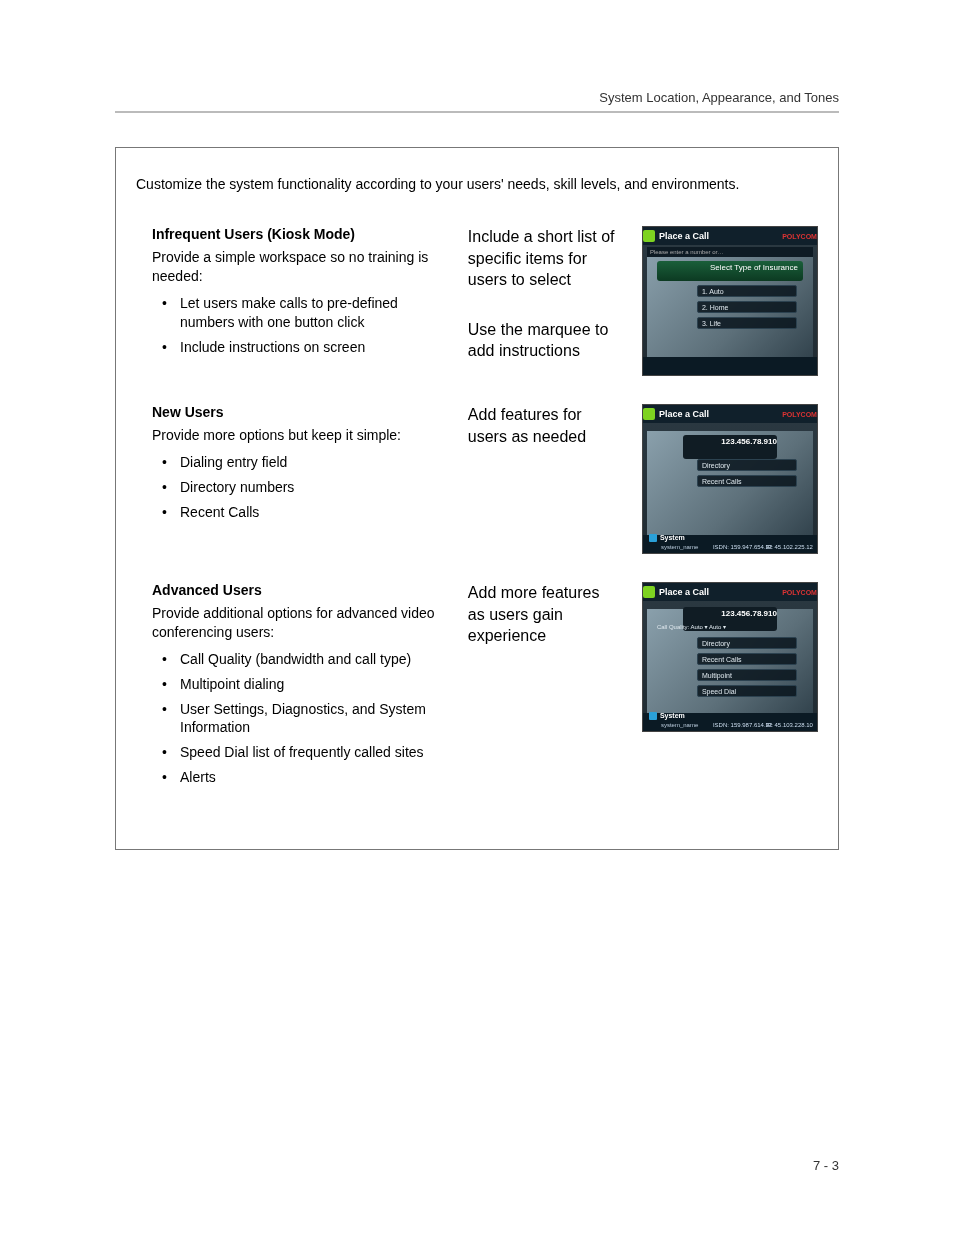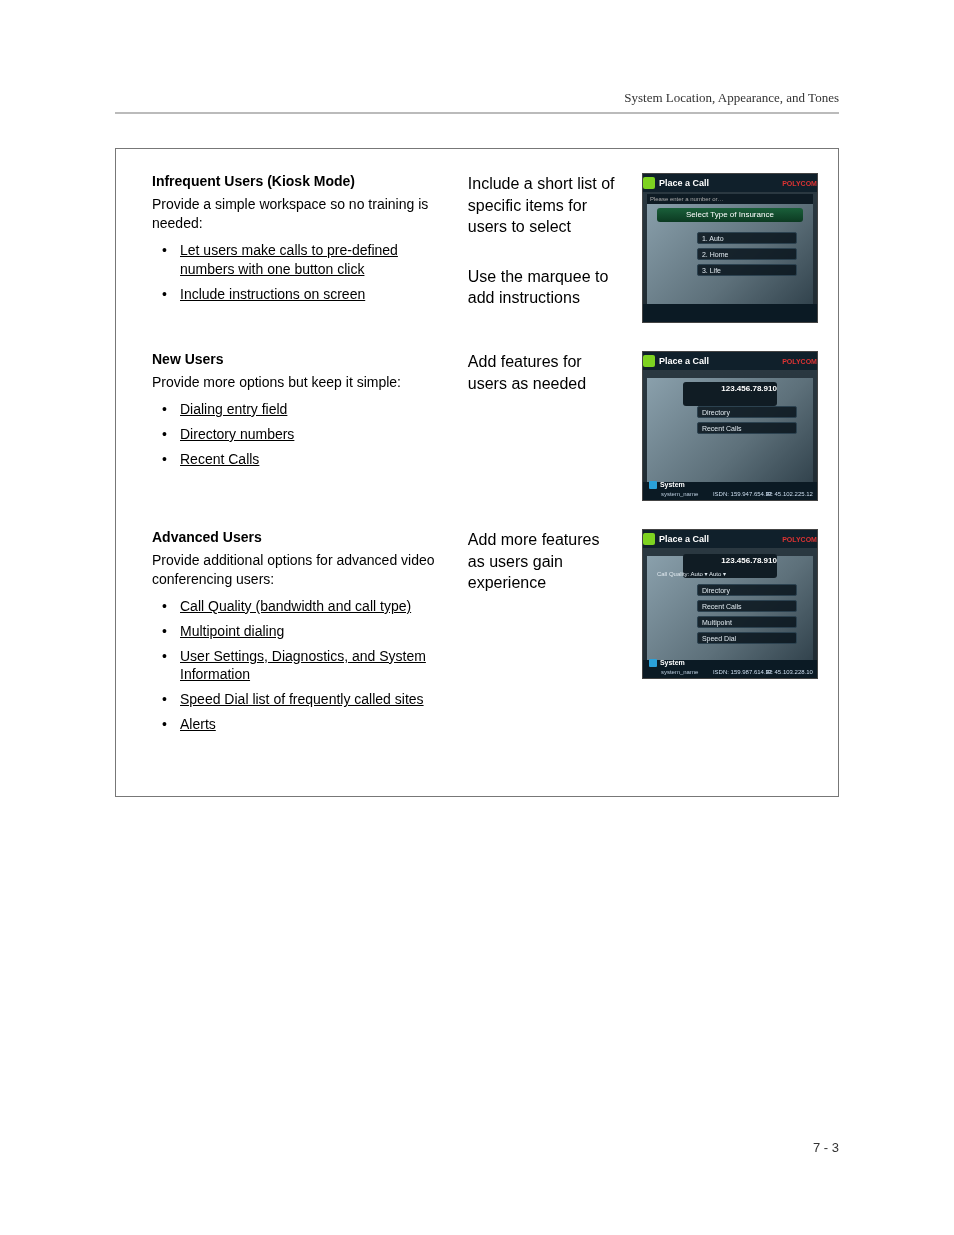--- a/index.html
+++ b/index.html
@@ -1,64 +1,65 @@
 <!DOCTYPE html>
 <html><head>
 <meta charset="utf-8">
 <style>
   * { box-sizing: border-box; margin: 0; padding: 0; }
   html, body { width: 954px; height: 1235px; background: #fff; font-family: Arial, Helvetica, sans-serif; color: #000; }
   .page { width: 954px; height: 1235px; position: relative; padding: 90px 115px 60px 115px; }
-  .running-head { text-align: right; font-size: 13px; color: #333; font-family: Liberation Serif, serif; padding-bottom: 6px; margin-bottom: 0; }
+  .running-head { text-align: right; font-size: 13px; color: #333; font-family: Liberation Sans, sans-serif; padding-bottom: 6px; margin-bottom: 0; }
   .head-rule { border: none; border-top: 2px solid #bbb; margin: 0 0 34px 0; }
   .h1 { font-family: "Arial Narrow", Arial, sans-serif; font-weight: bold; font-size: 30px; color: #0d2f9b; letter-spacing: 0.2px; margin: 0 0 30px 0; }
   .content-box { border: 1px solid #777; padding: 24px 18px 28px 18px; }
   .intro { font-size: 14px; margin: 4px 2px 34px 2px; }
   .col1 { width: 300px; }
   .col2 { width: 154px; padding-left: 6px; }
   .col3 { width: 176px; }
   table.layout { border-collapse: collapse; width: 100%; }
   table.layout > tbody > tr > td { vertical-align: top; padding-bottom: 28px; }
   .spacer-col { width: 24px; }
   .block { padding-left: 18px; }
   .stitle { font-size: 14px; font-weight: bold; margin-bottom: 6px; }
   .sdesc { font-size: 14px; margin-bottom: 8px; line-height: 1.35; }
   ul.bullets { list-style: none; padding: 0; margin: 0; }
-  ul.bullets li { font-size: 14px; line-height: 1.35; padding-left: 28px; position: relative; margin-bottom: 6px; text-decoration: underline; }
+  ul.bullets li { font-size: 14px; line-height: 1.35; padding-left: 28px; position: relative; margin-bottom: 6px; }
   ul.bullets li::before { content: "•"; position: absolute; left: 10px; top: 0; font-size: 14px; }
   .mid-note { font-size: 16px; line-height: 1.35; margin-bottom: 28px; }
   .mid-note:last-child { margin-bottom: 0; }
 
   
   .shot { width: 176px; height: 150px; background: linear-gradient(#2c3a43, #1f2a31); position: relative; overflow: hidden; border: 1px solid #444; }
   .shot .bg { position: absolute; inset: 26px 4px 18px 4px; background: linear-gradient(135deg,#8aa0ac 0%, #5d707a 60%, #32434d 100%); }
   .shot .topbar { position: absolute; left:0; right:0; top:0; height: 18px; background:#10202b; display:flex; align-items:center; padding:0 0; }
   .shot .topbar .ic { width:12px; height:12px; background:#7ed321; border-radius:2px; margin-right:4px; }
   .shot .topbar .t { color:#fff; font-size:9px; font-weight:bold; flex:1; }
   .shot .topbar .logo { color:#d33; font-size:7px; font-weight:bold; }
   .shot .marq { position:absolute; left:4px; right:4px; top:20px; height:10px; background:#0e1b24; color:#aaa; font-size:6px; line-height:10px; padding:0 3px; overflow:hidden; white-space:nowrap; }
-  .shot .band { position:absolute; left:14px; right:14px; background: linear-gradient(#1a5f3a,#0c3a22); border-radius:3px; color:#fff; font-size:8px; line-height:14px; height:14px; padding:0 5px; overflow:hidden; white-space:nowrap; text-align:center; }
+  .shot .band { position:absolute; left:14px; right:14px; background: linear-gradient(#1a5f3a,#0c3a22); border-radius:3px; color:#fff; font-size:8px; line-height:14px; height:20px; padding:0 5px; overflow:hidden; white-space:nowrap; text-align:right; }
   .shot .item { position:absolute; left:54px; right:20px; background: rgba(8,20,28,.85); border:1px solid #2c4250; border-radius:2px; color:#dfe8ee; font-size:7px; line-height:11px; height:12px; padding:0 4px; white-space:nowrap; overflow:hidden; }
   .shot .ip { position:absolute; background:#101c24; color:#fff; font-size:8px; font-weight:bold; text-align:right; border-radius:3px; height:24px; line-height:14px; }
   .shot .bottombar { position:absolute; left:0; right:0; bottom:0; height:18px; background:#0b1a24; }
   .shot .sys { position:absolute; left:6px; bottom:11px; color:#fff; font-size:7px; font-weight:bold; }
   .shot .sys::before { content:""; display:inline-block; width:8px; height:8px; background:#2aa0d8; margin-right:3px; vertical-align:middle; border-radius:1px; }
   .shot .sub { position:absolute; left:18px; bottom:3px; color:#bcd; font-size:6px; }
   .shot .stat { position:absolute; bottom:3px; color:#cde; font-size:6px; }
-  .page-num { position: absolute; right: 115px; bottom: 80px; font-size: 13px; color: #333; }
+  .page-num { position: absolute; right: 115px; bottom: 62px; font-size: 13px; color: #333; }
 </style>
 </head>
 <body>
 
 <div class="page">
   <div class="running-head">System Location, Appearance, and Tones</div>
   <hr class="head-rule">
 
 
   <div class="content-box">
+    <p class="intro">Customize the system functionality according to your users' needs, skill levels, and environments.</p>
 
     <table class="layout">
         <tbody>
 
       <tr>
         <td class="col1">
           <div class="block">
             <div class="stitle">Infrequent Users (Kiosk Mode)</div>
             <div class="sdesc">Provide a simple workspace so no training is needed:</div>
             <ul class="bullets">

